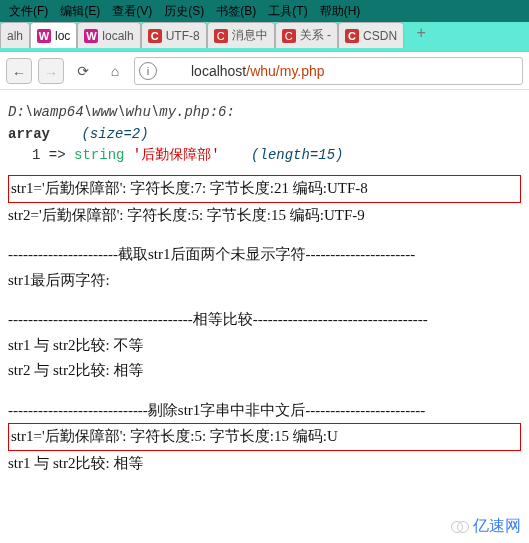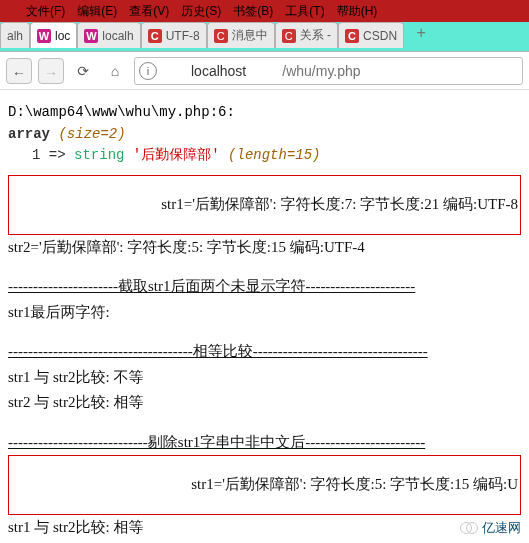--- a/index.html
+++ b/index.html
@@ -8,22 +8,22 @@
     font-size: 13px;
     background: #fff;
     width: 529px;
     overflow: hidden;
   }
 
   
   .menubar {
     display: flex;
     align-items: center;
-    padding: 2px 20px;
-    background: #b91c1c;
+    padding: 2px 3px;
+    background: #0f766e;
     height: 22px;
     font-size: 12px;
   }
   .menubar .mitem { padding: 0 6px; cursor: default; }
 
   
   .tabstrip {
     display: flex;
     align-items: flex-start;
     background: #5eead4;
@@ -109,57 +109,56 @@
     width: 18px; height: 18px;
     border: 1px solid #888;
     border-radius: 50%;
     display:flex; align-items:center; justify-content:center;
     font-size: 11px;
     color:#666;
     margin-right: 6px;
   }
   .urlbox .urltext { font-size: 14px; color:#333; }
   .urlbox .urltext .host { color:#333;margin-left:28px; }
-  .urlbox .urltext .path { color:#737373;padding-left:36px; }
+  .urlbox .urltext .path { color:#c2410c; }
 
   
   .content {
     padding: 12px 8px 8px 8px;
     font-family: Consolas, "Courier New", monospace;
     font-size: 14px;
     color: #333;
     line-height: 1.55;
     white-space: nowrap;
   }
-  .content .pathline { color:#000000; }
+  .content .pathline { color:#404040;font-style:italic; }
   .content .kw { font-weight: bold; }
-  .content .it { font-style: italic; color:#a16207; }
+  .content .it { font-style: italic; color:#0c4a6e;margin-left:23px; }
   .content .str { color: #c00; }
   .content .type { color:#2a6; }
   .indent1 { padding-left: 24px; }
 
   .body-text {
     font-family: "SimSun","Microsoft YaHei", serif;
     font-size: 15px;
     color:#111;
     line-height: 1.7;
   }
   .redbox {
     border: 1px solid #d00;
-    padding: 16px 2px;
+    padding: 0 2px;
     display: block;
-    text-align: right;
-  }
-  .sep { letter-spacing: 0; text-decoration: underline; }
+  }
+  .sep { letter-spacing: 0; }
   .watermark {
     position: absolute;
     right: 8px;
     bottom: 6px;
-    color: #0c4a6e;
-    font-size: 13px;
+    color: #3b82f6;
+    font-size: 16px;
     font-family: Liberation Sans, sans-serif;
     display:flex;
     align-items:center;
     gap:4px;
   }
   .watermark .wicon {
     display:inline-block;
     width:18px; height:12px;
     position: relative;
   }
@@ -254,21 +253,21 @@
   <div class="indent1">
     <span>1</span>
     <span>=&gt;</span>
     <span class="type">string</span>
     <span class="str">'后勤保障部'</span>
     <span class="it">(length=15)</span>
   </div>
 
   <div class="body-text" style="margin-top:8px">
     <span class="redbox">str1='后勤保障部':    字符长度:7:    字节长度:21    编码:UTF-8</span>
-    <div>str2='后勤保障部':    字符长度:5:    字节长度:15    编码:UTF-4</div>
+    <div>str2='后勤保障部':    字符长度:5:    字节长度:15    编码:UTF-9</div>
     <div style="height:14px"></div>
     <div class="sep">----------------------截取str1后面两个未显示字符----------------------</div>
     <div>str1最后两字符:</div>
     <div style="height:14px"></div>
     <div class="sep">-------------------------------------相等比较-----------------------------------</div>
     <div>str1 与 str2比较:   不等</div>
     <div>str2 与 str2比较:   相等</div>
     <div style="height:14px"></div>
     <div class="sep">----------------------------剔除str1字串中非中文后------------------------</div>
     <span class="redbox">str1='后勤保障部':    字符长度:5:    字节长度:15    编码:U</span>

